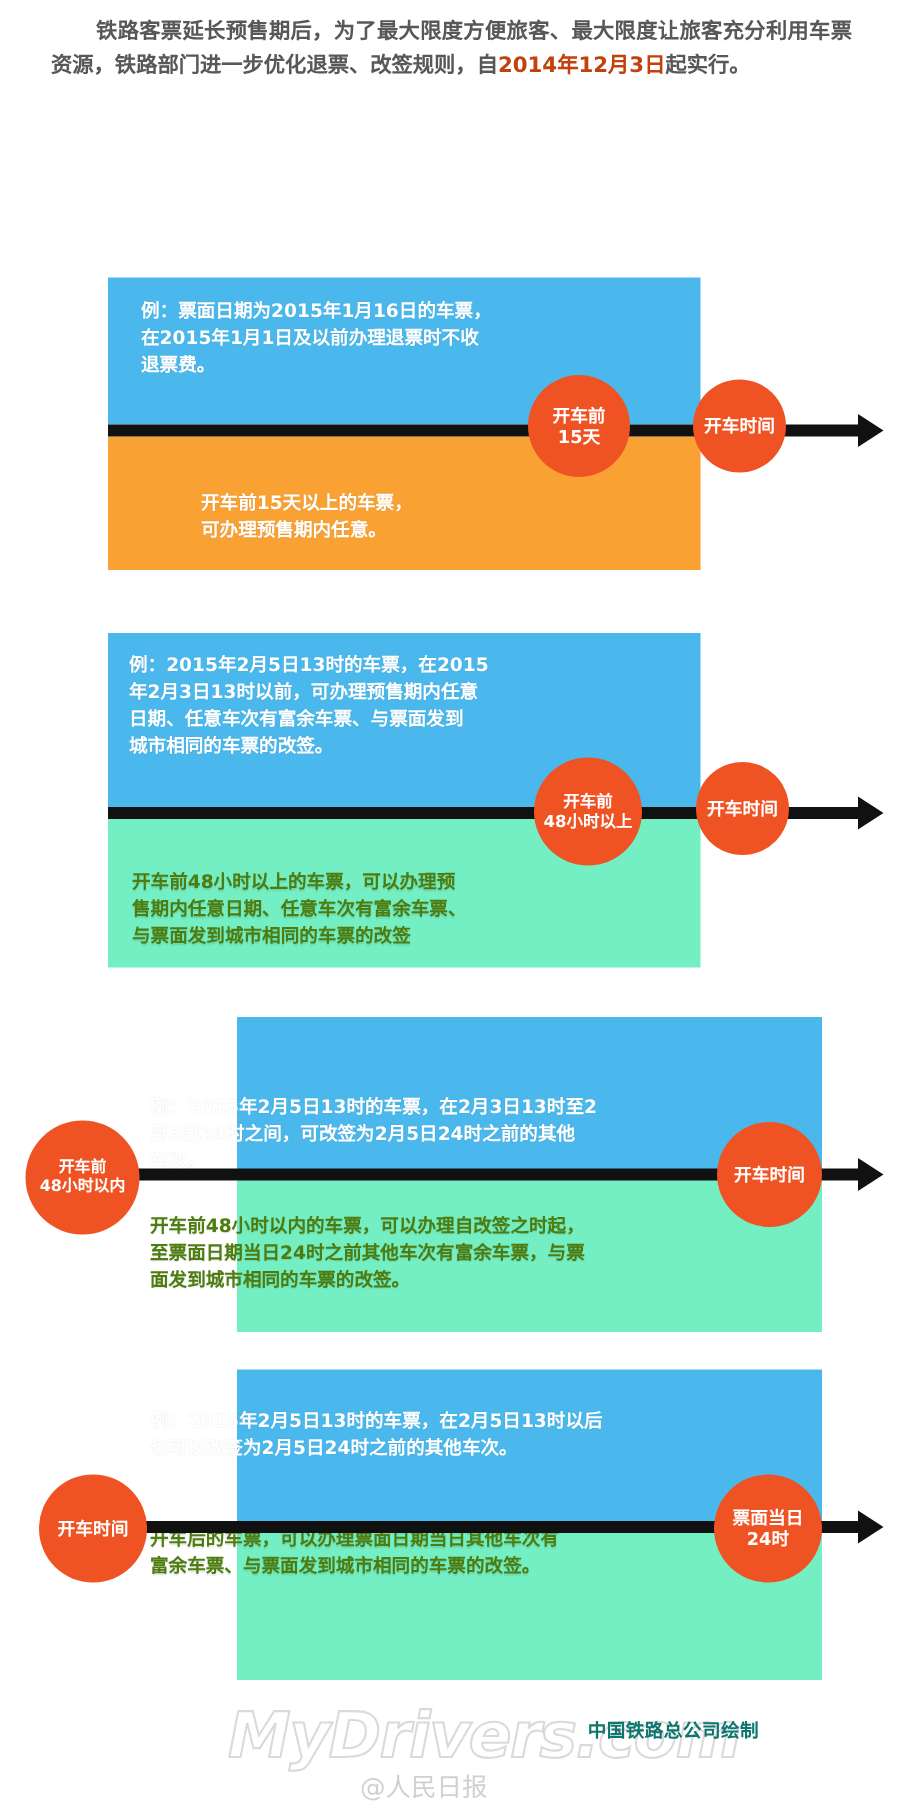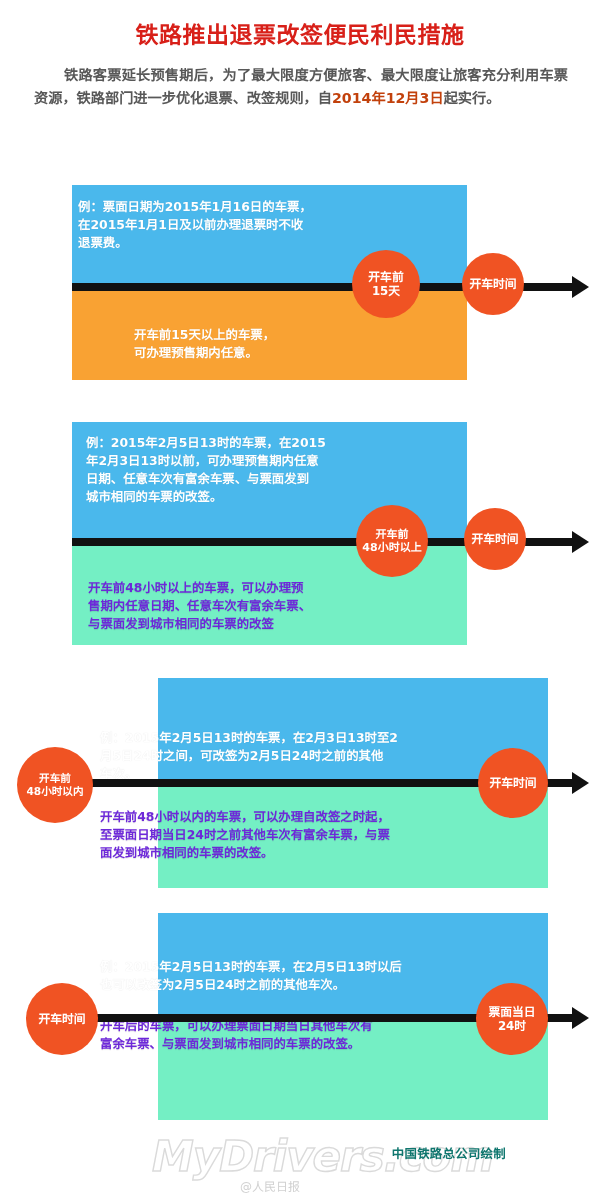--- a/index.html
+++ b/index.html
@@ -63,21 +63,21 @@
     position: absolute;
     box-sizing: border-box;
     color: #ffffff;
     font-size: 12.4px;
     line-height: 1.45;
     font-weight: bold;
     white-space: pre-line;
     text-shadow: 0 0 1px rgba(0,0,0,0.12);
   }
   .block-text.on-green {
-    color: #6d28d9;
+    color: #4d7c0f;
     text-shadow: 0 1px 1px rgba(0,0,0,0.10);
   }
 
   
   .axis {
     position: absolute;
     height: 8px;
     background: #111111;
   }
   .arrow-head {
@@ -130,38 +130,37 @@
     letter-spacing: -1px;
     color: rgba(255,255,255,0);
     -webkit-text-stroke: 1.4px rgba(150,150,150,0.35);
     text-shadow: 0 1px 0 rgba(255,255,255,0.9);
     white-space: nowrap;
   }
   .watermark-sub {
     position: absolute;
     left: 240px;
     top: 47px;
-    font-size: 12px;
+    font-size: 17px;
     color: rgba(170,170,170,0.55);
     white-space: nowrap;
   }
 </style>
 </head>
 <body>
 
 <div class="header">
-  <h1 class="page-title">铁路推出退票改签便民利民措施</h1>
   <p class="intro"><span class="indent"></span><span>铁路客票延长预售期后，为了最大限度方便旅客、最大限度让旅客充分利用车票资源，铁路部门进一步优化退票、改签规则，自</span><span class="hl">2014年12月3日</span><span>起实行。</span></p>
 </div>
 
 <div class="section" style="top:0;">
   <div class="block blue" style="left:72px; top:185px; width:395px; height:98px;"></div>
   <div class="block orange" style="left:72px; top:291px; width:395px; height:89px;"></div>
 
-  <div class="block-text" style="left:78px; top:198px; width:370px;">例：票面日期为2015年1月16日的车票，
+  <div class="block-text" style="left:94px; top:198px; width:370px;">例：票面日期为2015年1月16日的车票，
 在2015年1月1日及以前办理退票时不收
 退票费。</div>
   <div class="block-text" style="left:134px; top:326px; width:330px;">开车前15天以上的车票，
 可办理预售期内任意。</div>
 
   <div class="axis" style="left:72px; top:283px; width:503px;"></div>
   <div class="arrow-head" style="left:572px; top:276px;"></div>
 
   <div class="node" style="left:352px; top:250px; width:68px; height:68px;">开车前
 15天</div>
@@ -204,21 +203,21 @@
 
   <div class="node" style="left:17px; top:747px; width:76px; height:76px; font-size:10.6px;">开车前
 48小时以内</div>
   <div class="node" style="left:478px; top:748px; width:70px; height:70px;">开车时间</div>
 </div>
 
 <div class="section" style="top:0;">
   <div class="block blue" style="left:158px; top:913px; width:390px; height:105px;"></div>
   <div class="block green" style="left:158px; top:1021px; width:390px; height:99px;"></div>
 
-  <div class="block-text" style="left:100px; top:958px; width:440px;">例：2015年2月5日13时的车票，在2月5日13时以后
+  <div class="block-text" style="left:100px; top:938px; width:440px;">例：2015年2月5日13时的车票，在2月5日13时以后
 也可以改签为2月5日24时之前的其他车次。</div>
   <div class="block-text on-green" style="left:100px; top:1017px; width:440px;">开车后的车票，可以办理票面日期当日其他车次有
 富余车票、与票面发到城市相同的车票的改签。</div>
 
   <div class="axis" style="left:50px; top:1014px; width:525px;"></div>
   <div class="arrow-head" style="left:572px; top:1007px;"></div>
 
   <div class="node" style="left:26px; top:983px; width:72px; height:72px;">开车时间</div>
   <div class="node" style="left:476px; top:983px; width:72px; height:72px;">票面当日
 24时</div>

